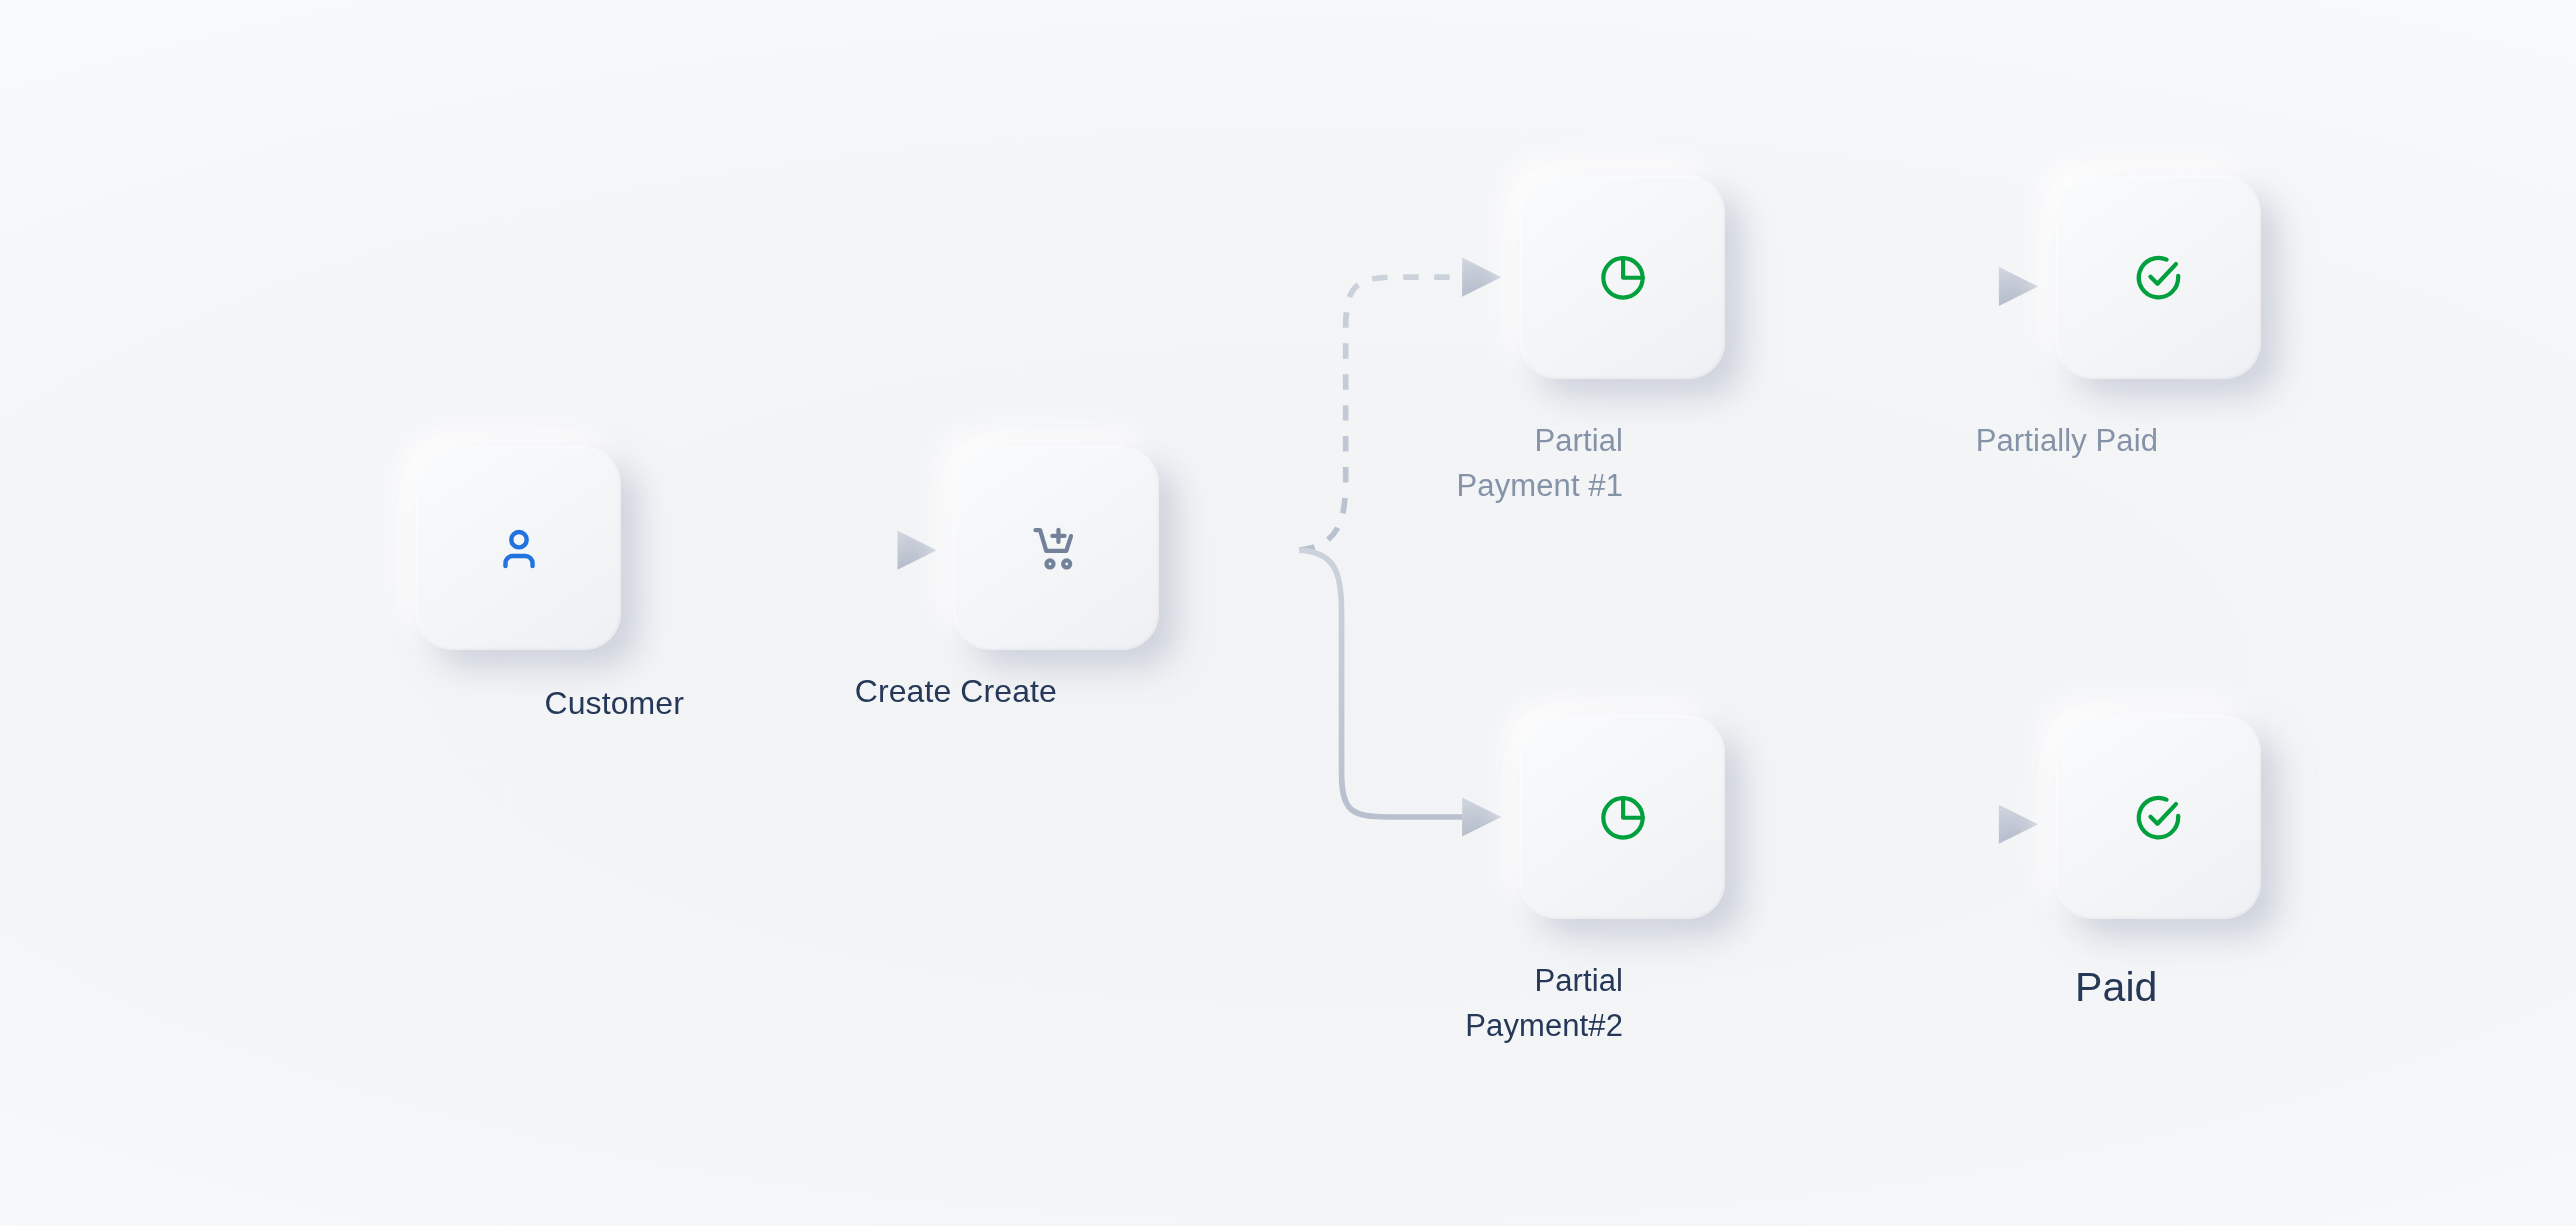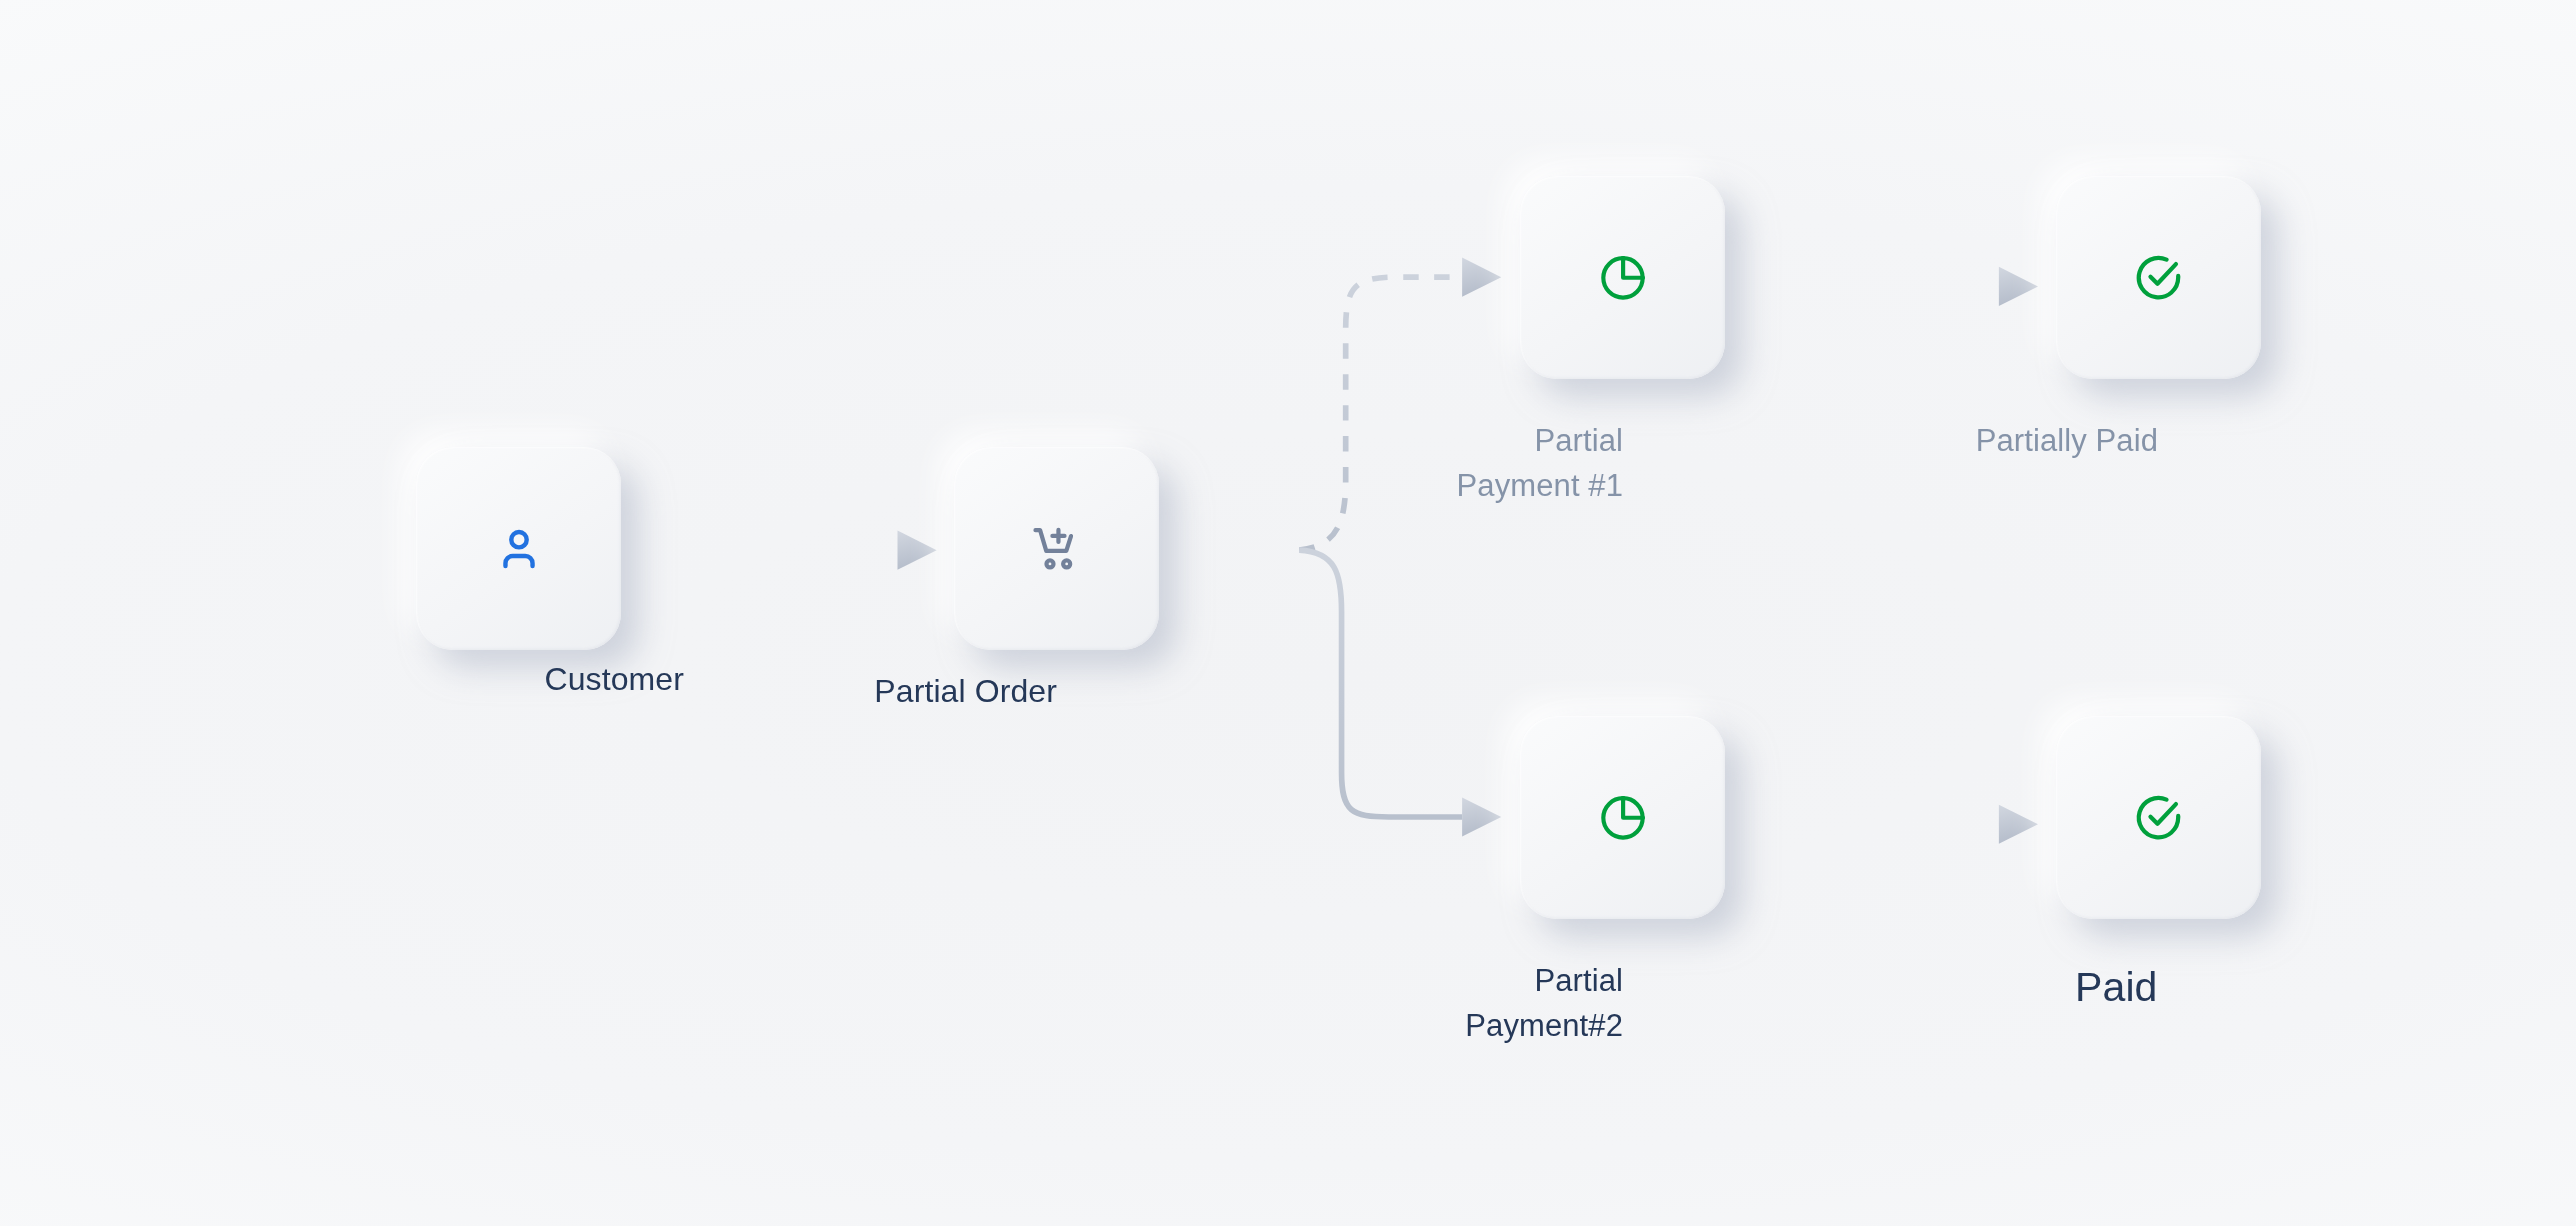--- a/index.html
+++ b/index.html
@@ -92,36 +92,36 @@
   <div class="node" style="left:416px;top:447px;width:205px;height:203px;">
     <div class="card" style="width:205px;height:203px;">
       <span>
         <svg width="56" height="56" viewBox="0 0 24 24" fill="none" stroke="#2272e0" stroke-width="1.9" stroke-linecap="round" stroke-linejoin="round">
           <circle cx="12" cy="8" r="3.3"></circle>
           <path d="M6.2 19.3v-1.2a3.1 3.1 0 0 1 3.1-3.1h5.4a3.1 3.1 0 0 1 3.1 3.1v1.2"></path>
         </svg>
       </span>
     </div>
   </div>
-  <div class="label dark" style="left:519px;top:660px;width:330px;font-size:32px;line-height:1.24;">Customer</div>
+  <div class="label dark" style="left:519px;top:684px;width:330px;font-size:32px;line-height:1.24;">Customer</div>
 
   <div class="node" style="left:954px;top:447px;width:205px;height:203px;">
     <div class="card" style="width:205px;height:203px;">
       <span>
         <svg width="58" height="58" viewBox="0 0 24 24" fill="none" stroke="#73819a" stroke-width="1.75" stroke-linecap="round" stroke-linejoin="round">
           <path d="M3.1 4.2h1.9l2.55 8.55h8.3l1.95-6.1"></path>
           <circle cx="9.1" cy="18.2" r="1.45"></circle>
           <circle cx="16.0" cy="18.2" r="1.45"></circle>
           <path d="M12.6 4.1v5.0"></path>
           <path d="M10.1 6.6h5.0"></path>
         </svg>
       </span>
     </div>
   </div>
-  <div class="label dark" style="left:861px;top:672px;width:392px;font-size:32px;line-height:1.24;">Partial Order</div>
+  <div class="label dark" style="left:861px;top:672px;width:392px;font-size:32px;line-height:1.24;">Create Create</div>
 
   <div class="node" style="left:1520px;top:176px;width:205px;height:203px;">
     <div class="card" style="width:205px;height:203px;">
       <span>
         <svg width="54" height="54" viewBox="0 0 24 24" fill="none" stroke="#00a03c" stroke-width="1.85" stroke-linecap="round" stroke-linejoin="round">
           <path d="M12.05 3.2v8.7h8.7"></path>
           <path d="M20.75 11.9A8.75 8.75 0 1 1 12.05 3.2"></path>
           <path d="M12.05 3.2a8.75 8.75 0 0 1 8.7 8.7"></path>
         </svg>
       </span>

